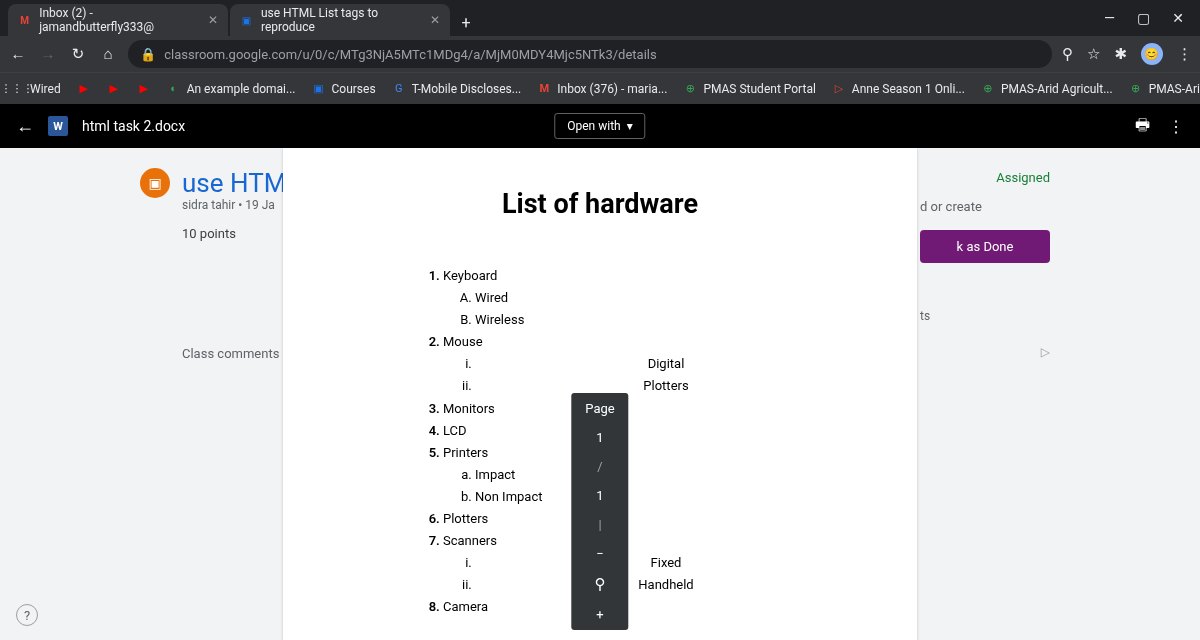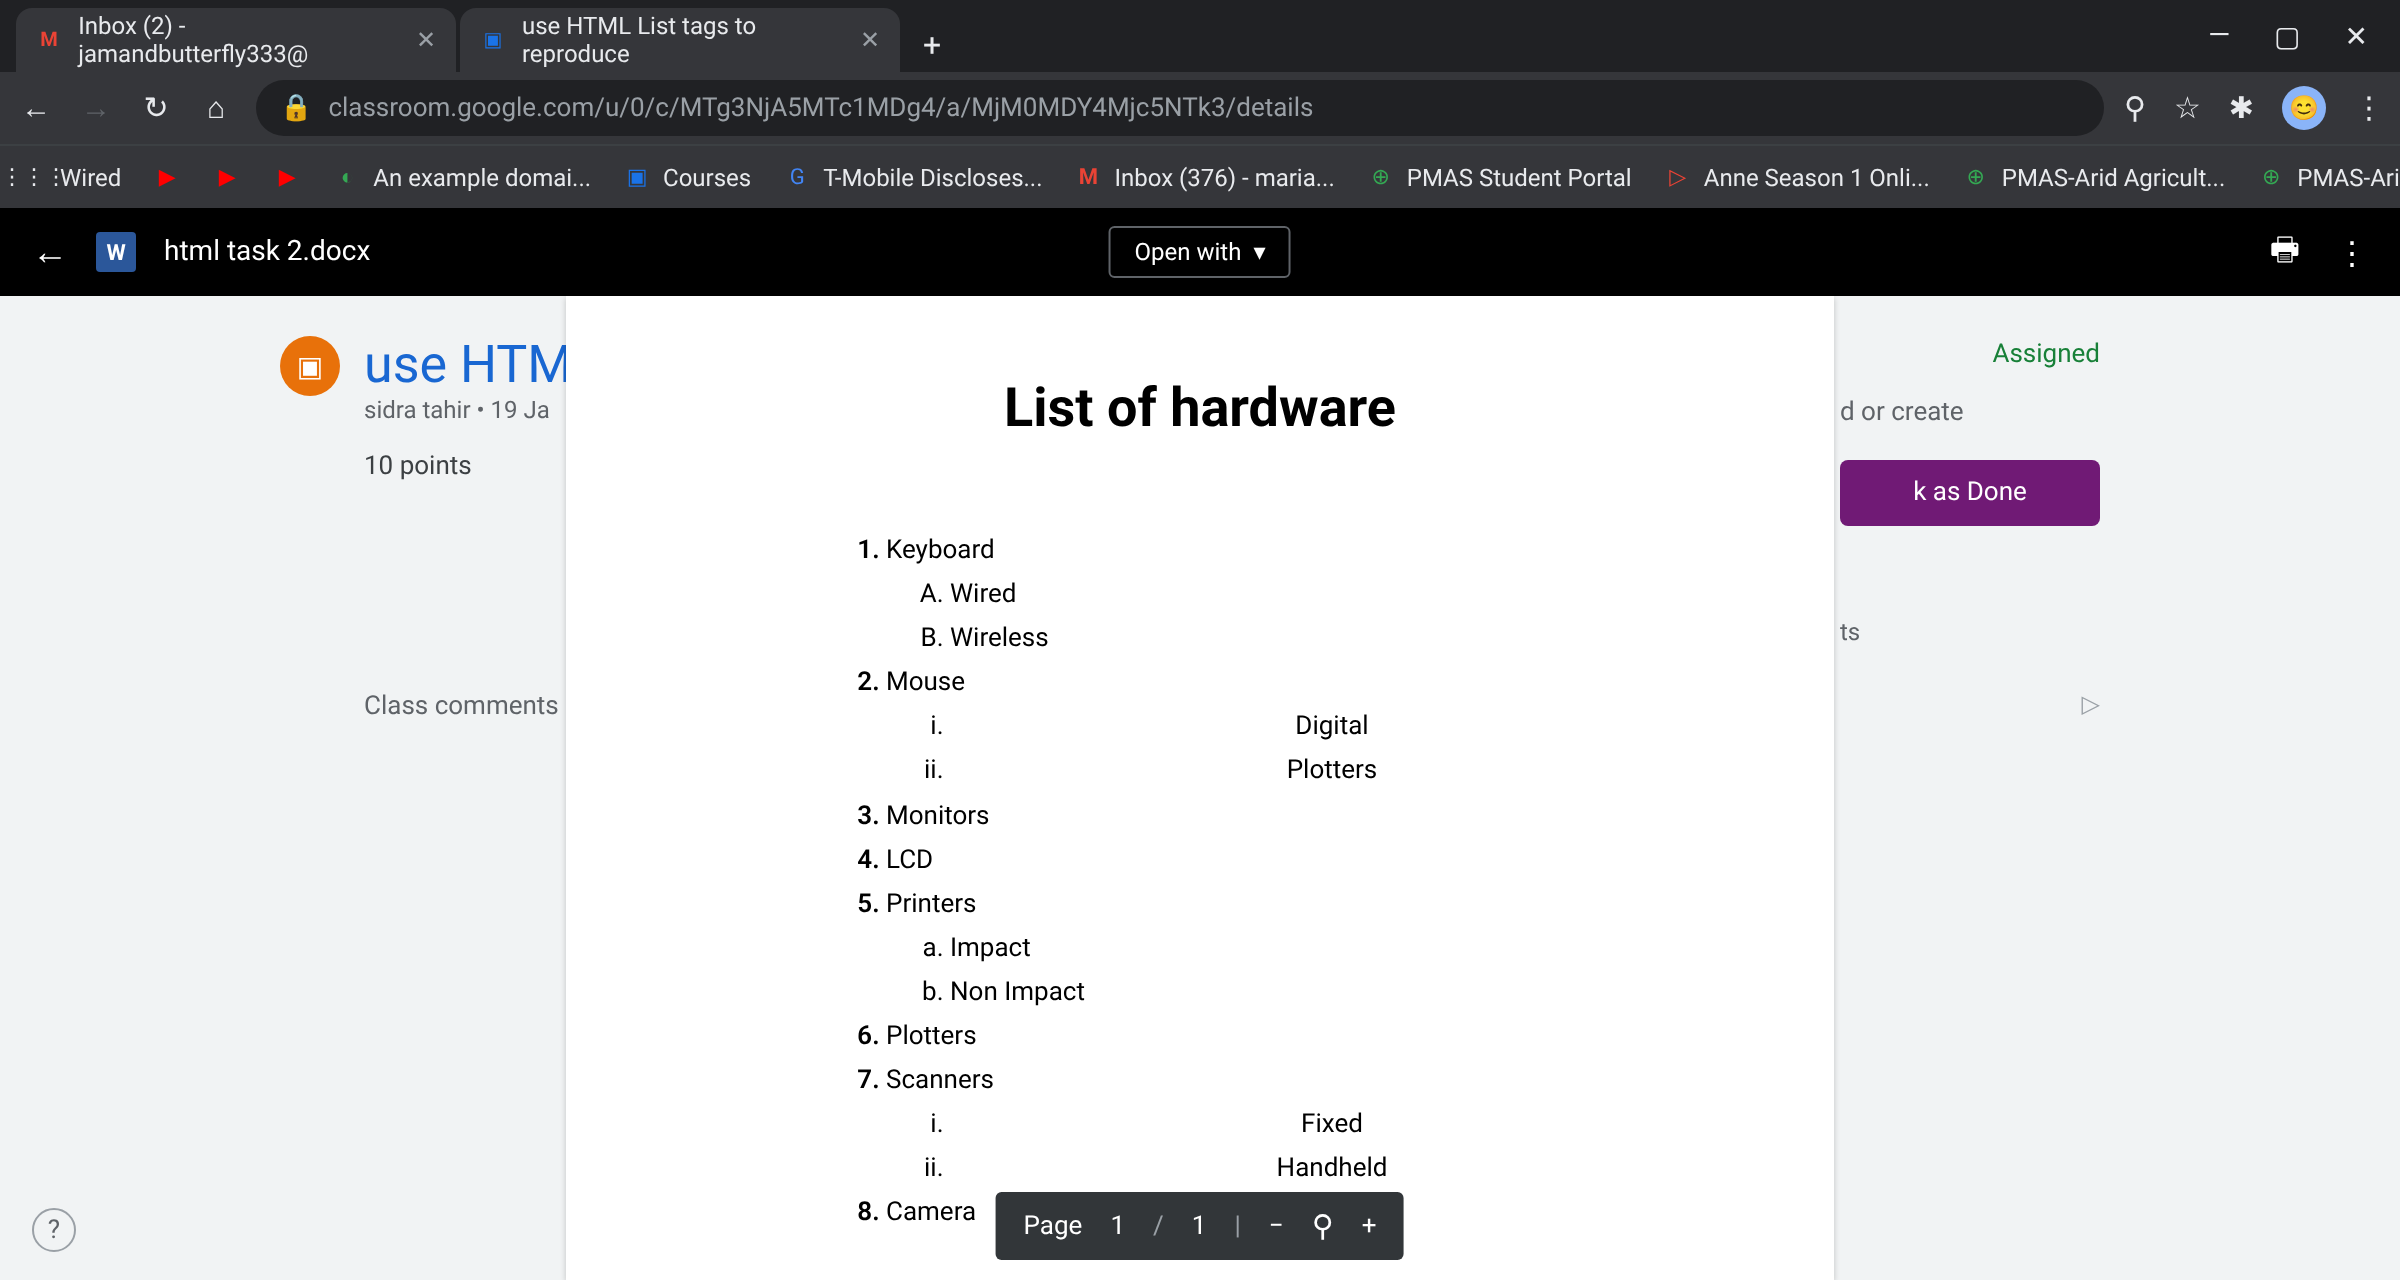--- a/index.html
+++ b/index.html
@@ -56,21 +56,21 @@
 .page { position: relative; width: 634px; height: 100%; background: #fff; box-shadow: 0 1px 3px rgba(0,0,0,.2); padding: 40px 60px; color: #000; }
 .doc-heading { text-align: center; font-size: 27px; font-weight: 700; margin-bottom: 24px; }
 .list-root { font-size: 13px; line-height: 1.7; margin-top: 45px; }
 .ol1 { list-style: decimal; padding-left: 100px; font-weight: 600; }
 .ol1 > li > span { font-weight: 400; }
 .subA { list-style: upper-alpha; padding-left: 32px; font-weight: 400; }
 .subi { list-style: lower-roman; padding-left: 32px; font-weight: 400; text-align: center; }
 .suba { list-style: lower-alpha; padding-left: 32px; font-weight: 400; }
 
 
-.page-ctrl { position: absolute; bottom: 10px; left: 50%; transform: translateX(-50%); background: #323639; color: #fff; font-size: 13px; padding: 8px 14px; border-radius: 3px; display: flex; align-items: center; gap: 14px; }
+.page-ctrl { position: absolute; bottom: 10px; left: 50%; transform: translateX(-50%); background: #323639; color: #fff; font-size: 13px; padding: 8px 14px; border-radius: 3px; display: flex; align-items: center; gap: 14px; flex-direction: column; }
 .pc-div { color: #9aa0a6; }
 
 
 .help { position: absolute; left: 16px; bottom: 14px; width: 22px; height: 22px; border: 1.5px solid #9aa0a6; border-radius: 50%; color: #5f6368; font-size: 13px; display: flex; align-items: center; justify-content: center; }
 </style>
 </head>
 <body>
 
 <div class="tab-strip">
   <div class="tab">

